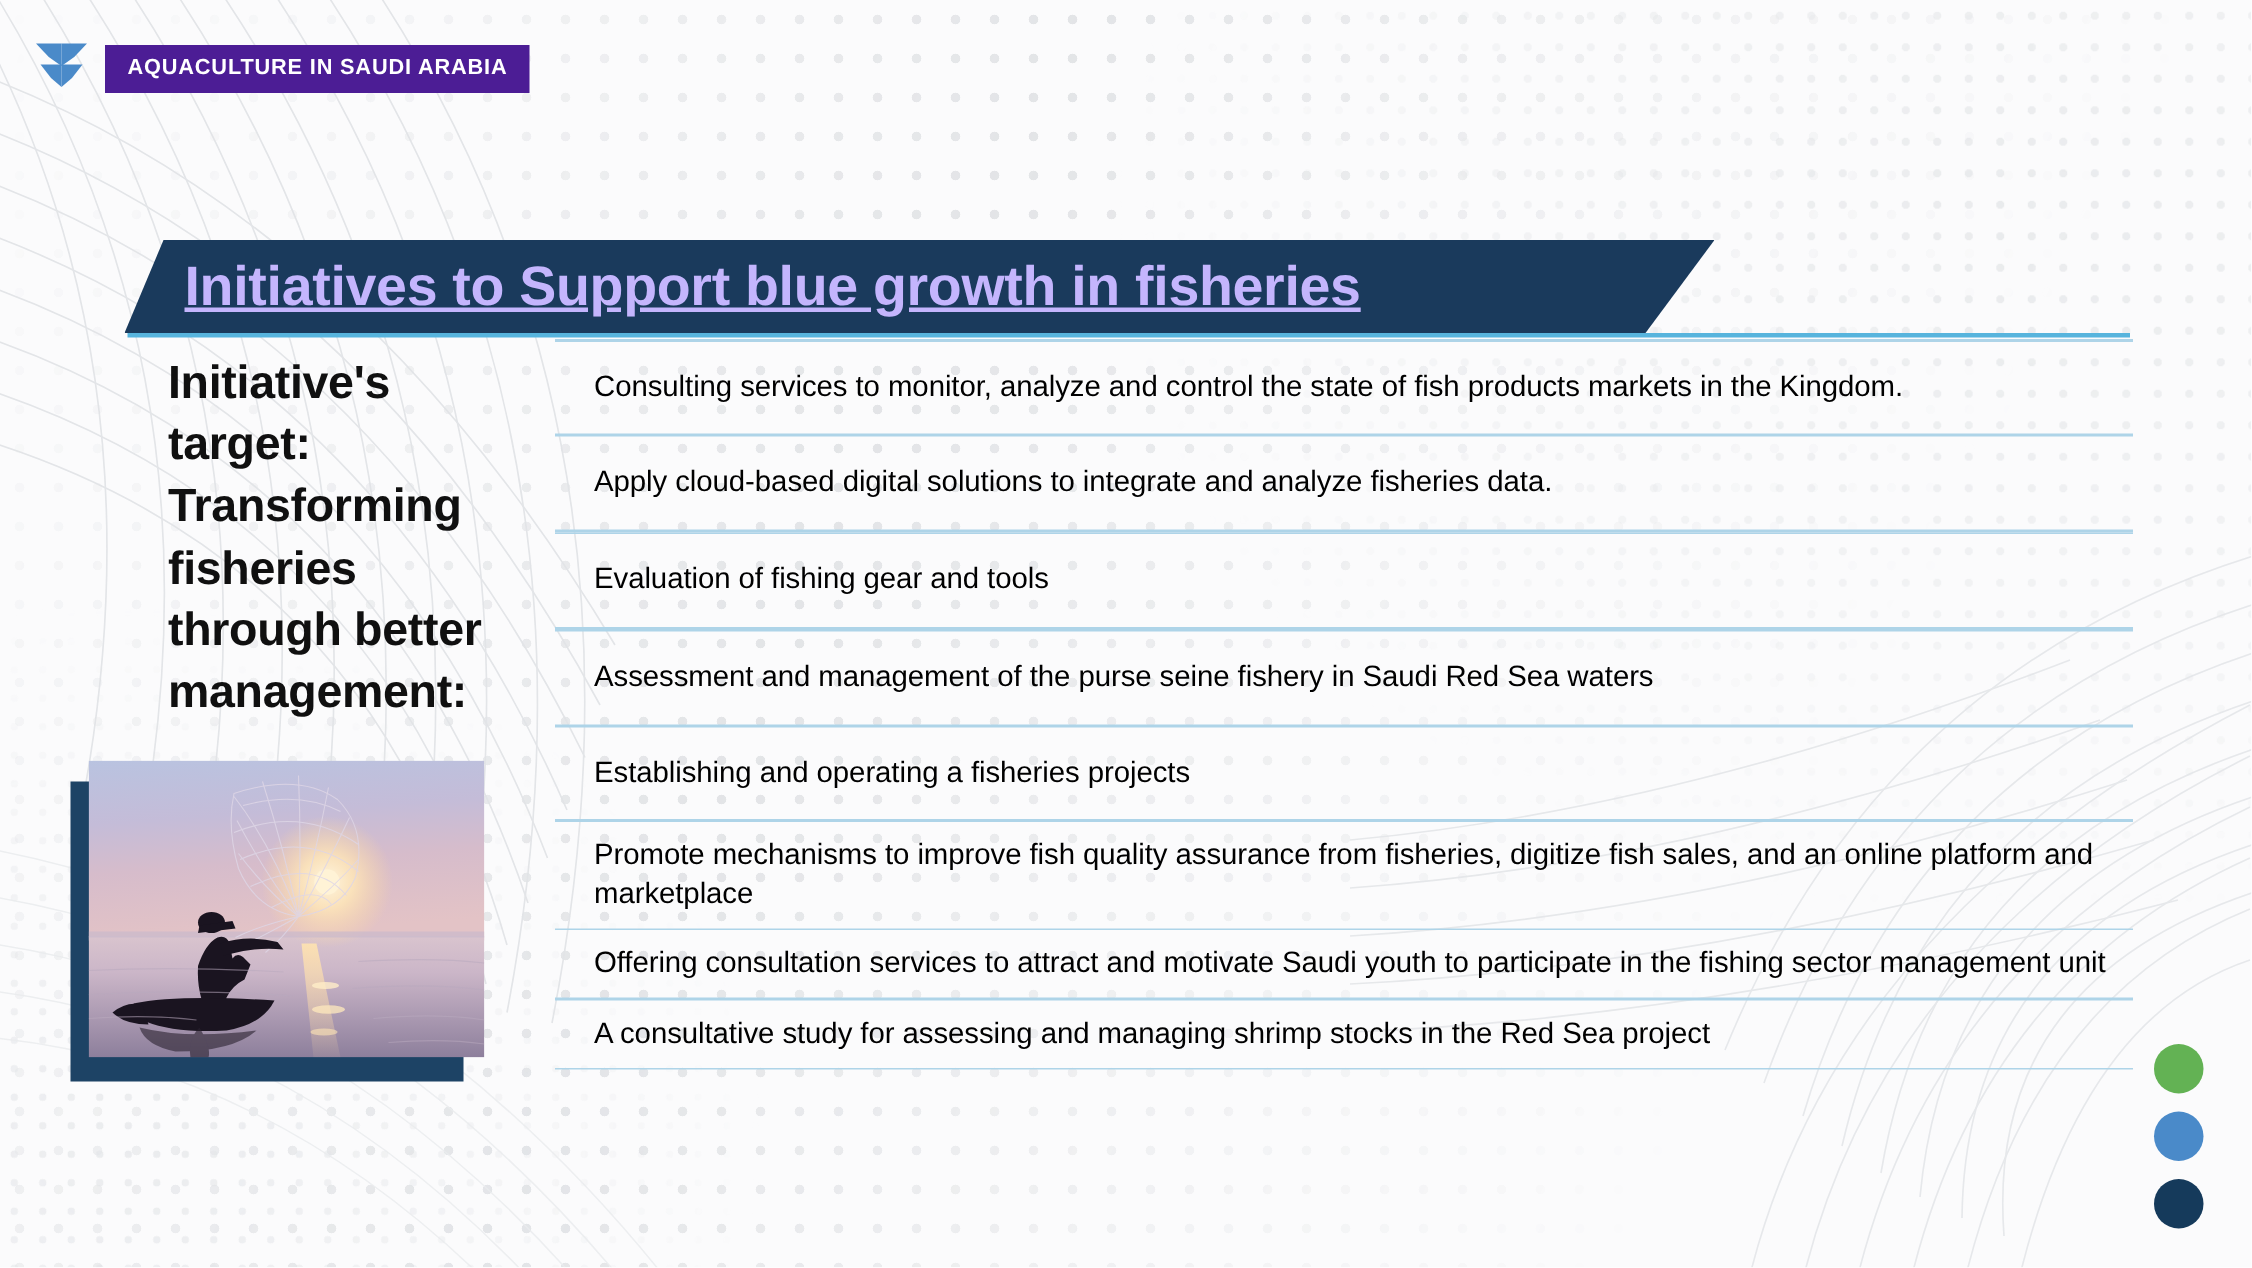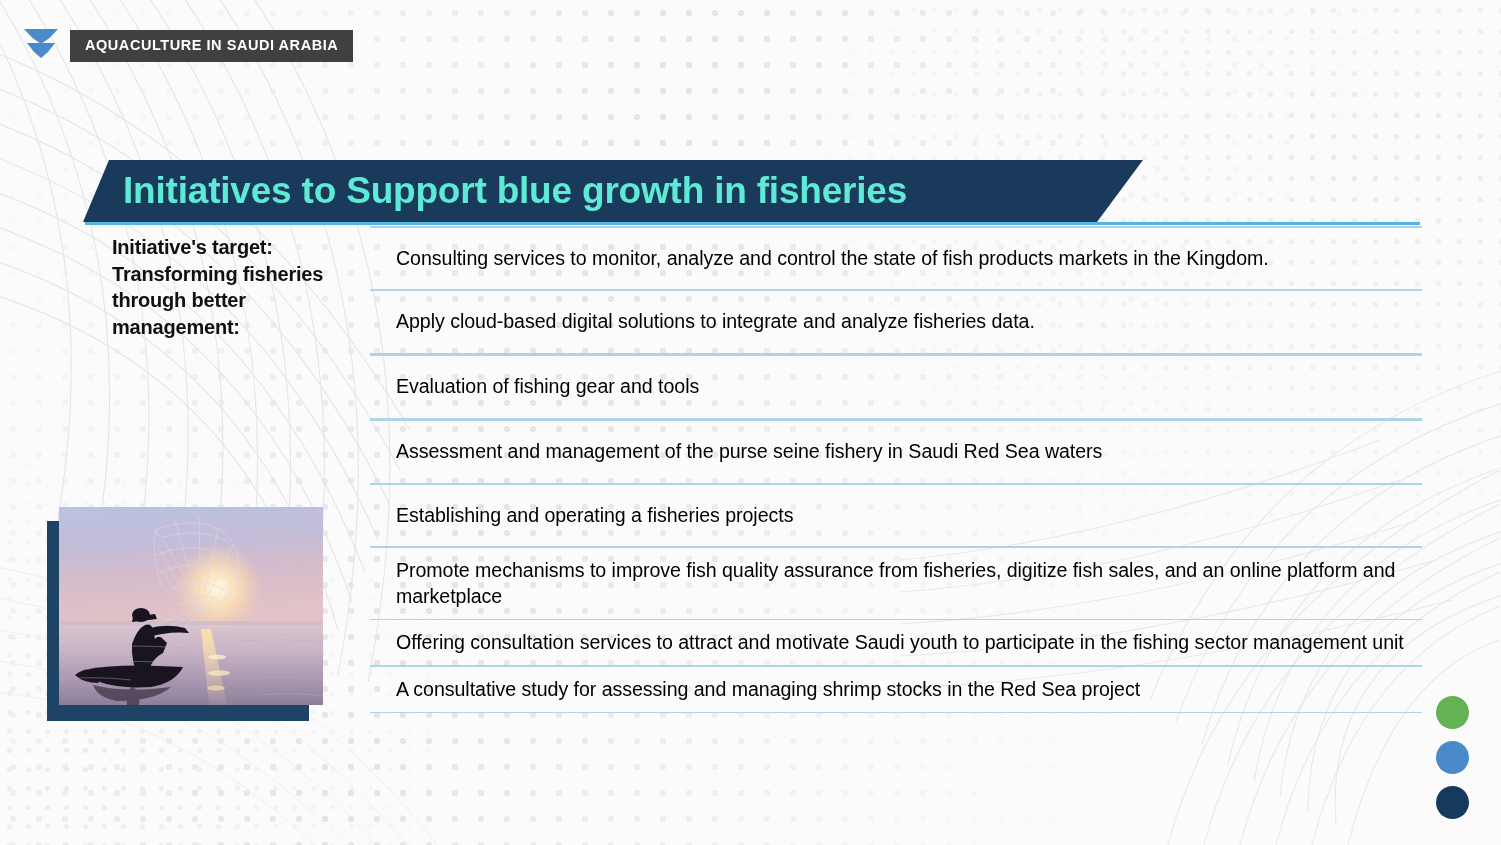--- a/index.html
+++ b/index.html
@@ -52,21 +52,21 @@
     position: absolute;
     left: 18px;
     top: 24px;
     display: flex;
     align-items: center;
     height: 44px;
   }
   .chevron-logo { width: 46px; height: 44px; display: block; }
   .header-tag {
     margin-left: 6px;
-    background: #404040;
+    background: #4c1d95;
     color: #ffffff;
     font-size: 14.5px;
     font-weight: bold;
     letter-spacing: .55px;
     padding: 8px 15px 9px 15px;
     line-height: 1;
     white-space: nowrap;
   }
 
   
@@ -75,43 +75,44 @@
     left: 83px;
     top: 160px;
     width: 1060px;
     height: 62px;
     background: #1a3a5c;
     clip-path: polygon(26px 0, 100% 0, calc(100% - 46px) 100%, 0 100%);
     display: flex;
     align-items: center;
   }
   .title-text {
-    color: #5eead4;
+    color: #c4b5fd;
     font-size: 37px;
     font-weight: bold;
     letter-spacing: -.2px;
     margin-left: 40px;
     white-space: nowrap;
+    text-decoration: underline;
   }
   .title-underline {
     position: absolute;
     left: 85px;
     top: 222px;
     width: 1335px;
     height: 3px;
     background: #57b4dd;
   }
 
   
   .target-label {
     position: absolute;
     left: 112px;
     top: 234px;
     width: 240px;
-    font-size: 20px;
+    font-size: 31px;
     font-weight: bold;
     color: #101010;
     line-height: 1.33;
     letter-spacing: -.2px;
   }
 
   
   .photo-frame {
     position: absolute;
     left: 47px;

